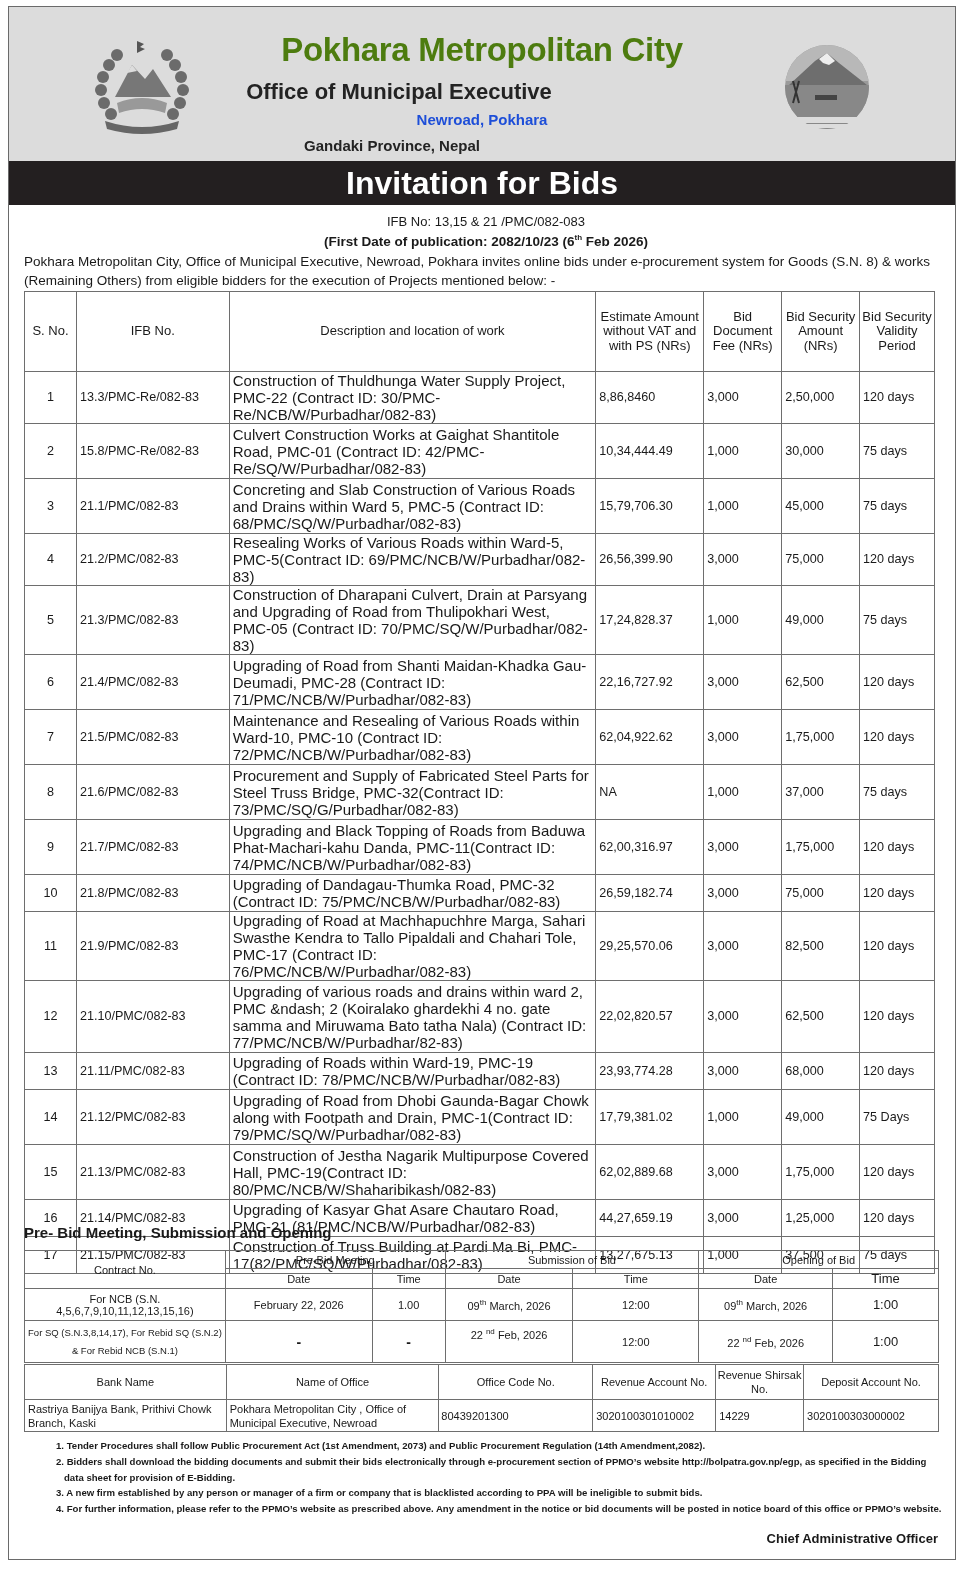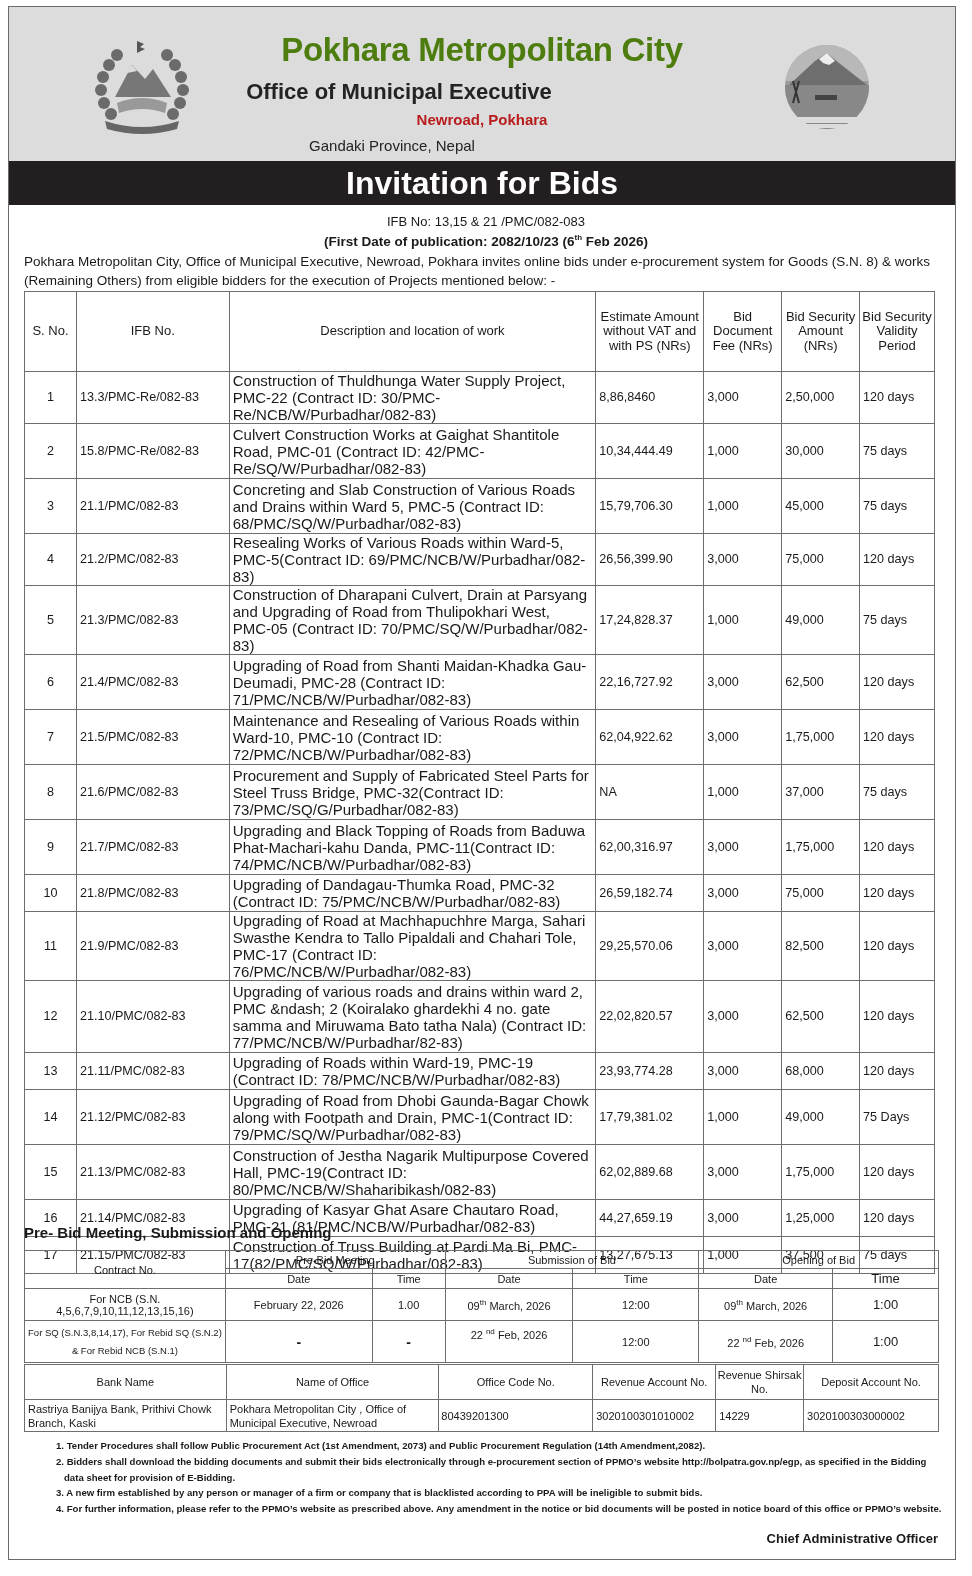--- a/index.html
+++ b/index.html
@@ -2,22 +2,22 @@
 <html><head>
 <meta charset="utf-8">
 <style>
   * { box-sizing: border-box; margin: 0; padding: 0; }
   html, body { width: 972px; height: 1576px; background: #fff; overflow: hidden; }
   body { font-family: "Liberation Sans", "DejaVu Sans", sans-serif; color: #1a1a1a; position: relative; }
   .frame { position: absolute; left: 8px; top: 6px; width: 948px; height: 1554px; border: 1.5px solid #6a6a6a; }
   .header { position: absolute; left: 9px; top: 7px; width: 946px; height: 154px; background: #dcdcdc; }
   .h-title { position: absolute; left: 0; width: 946px; text-align: center; top: 24px; font-size: 33px; font-weight: bold; color: #4d7c0f; letter-spacing: -0.3px; }
   .h-sub { position: absolute; left: 0; width: 780px; text-align: center; top: 72px; font-size: 22px; font-weight: bold; color: #232323; }
-  .h-addr1 { position: absolute; left: 0; width: 946px; text-align: center; top: 104px; font-size: 15px; font-weight: bold; color: #b91c1c; }
-  .h-addr2 { position: absolute; left: 0; width: 766px; text-align: center; top: 130px; font-size: 15px; font-weight: normal; color: #232323; }
+  .h-addr1 { position: absolute; left: 0; width: 946px; text-align: center; top: 104px; font-size: 15px; font-weight: bold; color: #1d4ed8; }
+  .h-addr2 { position: absolute; left: 0; width: 766px; text-align: center; top: 130px; font-size: 15px; font-weight: bold; color: #232323; }
   .logo-left { position: absolute; left: 78px; top: 28px; width: 110px; height: 104px; }
   .logo-right { position: absolute; left: 770px; top: 34px; width: 96px; height: 96px; }
   .banner { position: absolute; left: 9px; top: 161px; width: 946px; height: 44px; background: #231f20; color: #fff; font-weight: bold; font-size: 32px; text-align: center; line-height: 44px; }
   .ifb-no { position: absolute; left: 0; width: 972px; top: 214px; text-align: center; font-size: 13px; }
   .pub-date { position: absolute; left: 0; width: 972px; top: 233px; text-align: center; font-size: 13.5px; font-weight: bold; }
   .pub-date sup, .sup { font-size: 8px; vertical-align: super; }
   .intro { position: absolute; left: 24px; width: 920px; top: 252px; font-size: 13.5px; line-height: 19px; }
   table { border-collapse: collapse; }
   .main-table { position: absolute; left: 24px; top: 291px; width: 911px; font-size: 12.6px; }
   .main-table th, .main-table td { border: 1.4px solid #6e6e6e; vertical-align: middle; }

